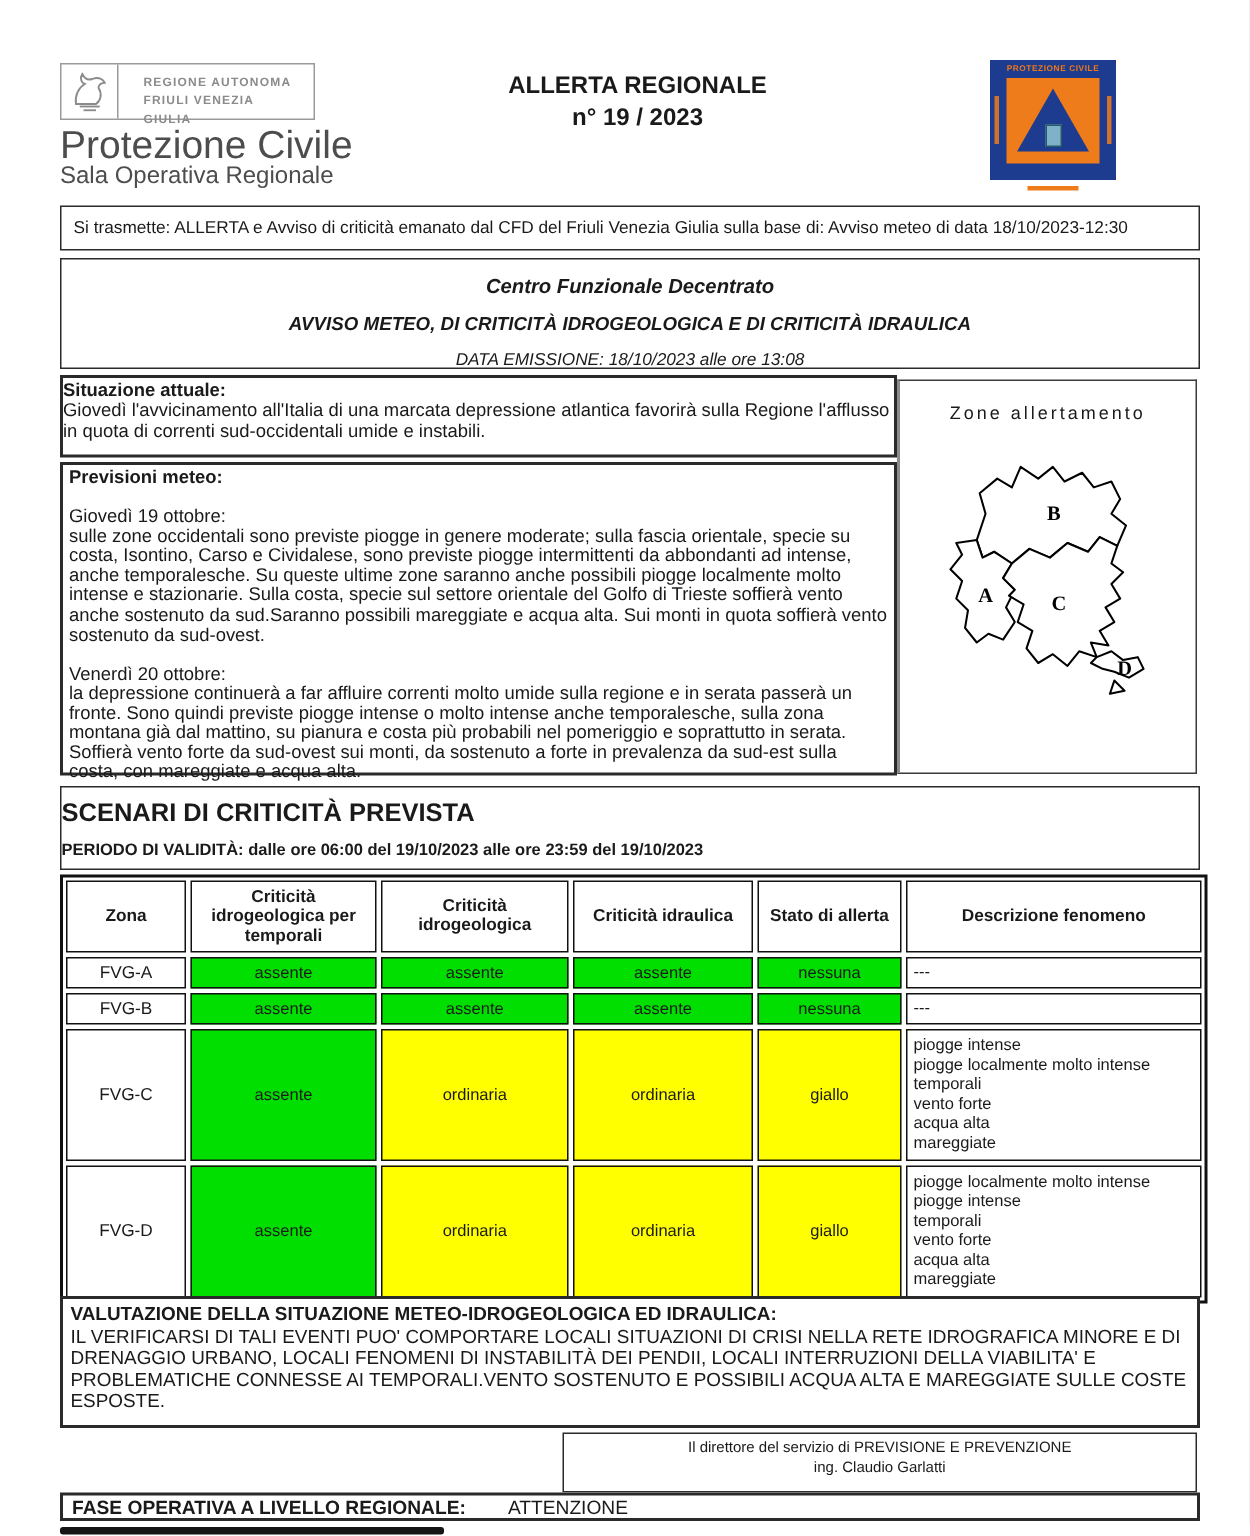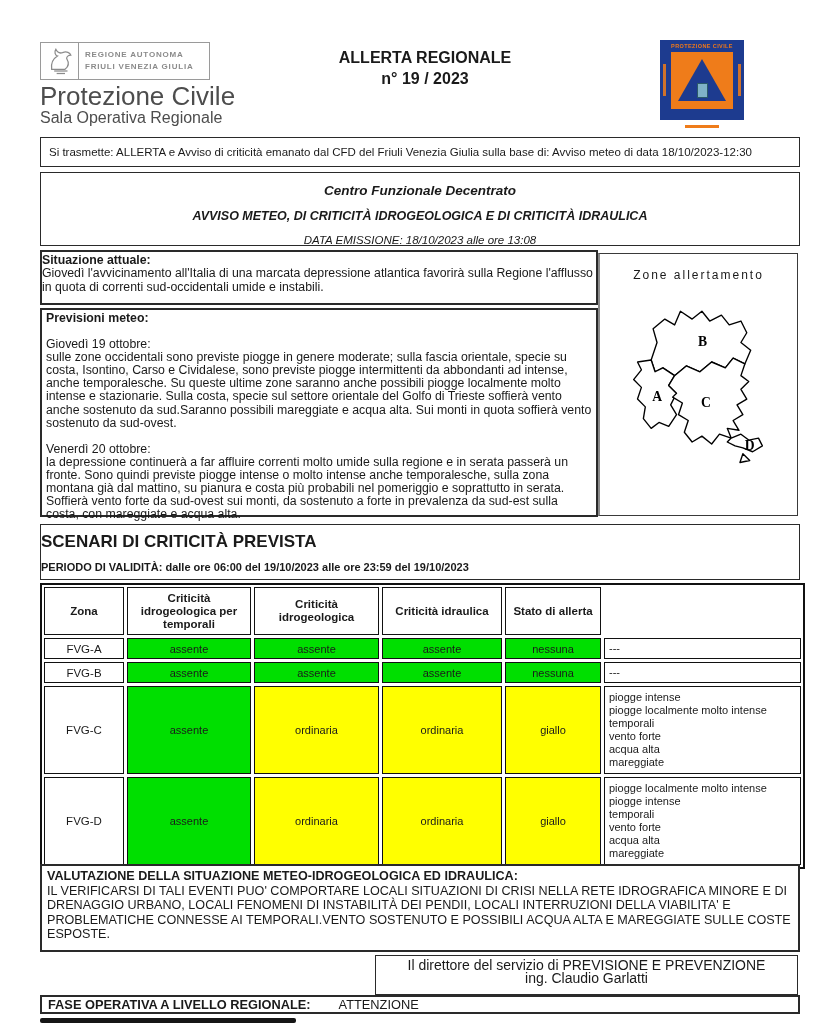--- a/index.html
+++ b/index.html
@@ -6,21 +6,21 @@
   .page{
     position:relative;width:833px;height:1024px;background:#ffffff;
     font-family:"Liberation Sans", sans-serif;color:#1a1a1a;overflow:hidden;
     margin:0 auto;
   }
   .abs{position:absolute;box-sizing:border-box;}
   .box{border:2px solid #2a2a2a;background:#fff;}
   .thinbox{border:1px solid #2a2a2a;background:#fff;}
 
   
-  .logo-frame{left:40px;top:42px;width:170px;height:38px;border:1px solid #9a9a9a;display:flex;}
+  .logo-frame{left:40px;top:42px;width:170px;height:38px;border:1px solid #9a9a9a;display:flex;gap:11px;}
   .eagle-cell{width:37px;border-right:1px solid #9a9a9a;display:flex;align-items:center;justify-content:center;}
   .region-text{padding:6px 6px;font-size:8px;font-weight:bold;color:#8b8b8b;letter-spacing:.8px;line-height:1.55;}
   .org-name{left:40px;top:81px;font-size:26px;color:#4d4d4d;}
   .org-sub{left:40px;top:109px;font-size:16px;color:#4d4d4d;}
   .alert-title{left:17px;right:0;top:48px;text-align:center;font-weight:bold;font-size:16px;line-height:1.3;}
 
   .pc-logo{left:660px;top:40px;width:84px;height:80px;background:#1d3b8f;}
   .pc-logo .top-label{color:#f07818;font-size:5.5px;font-weight:bold;text-align:center;letter-spacing:.4px;padding-top:3px;}
   .pc-logo .orange-sq{position:absolute;left:11px;top:12px;width:62px;height:57px;background:#ef7c1a;}
   .pc-logo .tri{position:absolute;left:7px;top:7px;width:0;height:0;border-left:24px solid transparent;border-right:24px solid transparent;border-bottom:42px solid #1d3b8f;}
@@ -64,21 +64,21 @@
   .r-small .cell{height:21px;}
   .r-big .cell{height:88px;}
   .cell.desc{justify-content:flex-start;text-align:left;padding:2px 4px;white-space:pre-line;line-height:13px;}
   .cell.zlabel{font-size:11.5px;}
 
   
   .valutazione{left:40px;top:864px;width:760px;height:88px;padding:3px 5px;font-size:12.6px;line-height:14.6px;}
   .valutazione .vt{font-weight:bold;}
 
   
-  .signature{left:375px;top:955px;width:423px;height:40px;text-align:center;font-size:14px;line-height:13px;padding-top:3px;}
+  .signature{left:375px;top:955px;width:423px;height:40px;text-align:center;font-size:10px;line-height:13px;padding-top:3px;}
 
   
   .fase{left:40px;top:995px;width:760px;height:19px;display:flex;align-items:flex-end;padding:0 6px;font-size:12.8px;}
   .fase .fl{font-weight:bold;}
   .fase .fv{margin-left:28px;}
 
   .cutbar{left:40px;top:1018px;width:256px;height:5px;background:#151515;border-radius:2px;}
 </style>
 </head>
 <body>
@@ -164,20 +164,21 @@
     <div class="t2">PERIODO DI VALIDITÀ: dalle ore 06:00 del 19/10/2023 alle ore 23:59 del 19/10/2023</div>
   </div>
 
   <div class="abs tbl">
     <div class="trow hrow">
       <div class="cell cz">Zona</div>
       <div class="cell c1">Criticità idrogeologica per temporali</div>
       <div class="cell c2">Criticità idrogeologica</div>
       <div class="cell c3">Criticità idraulica</div>
       <div class="cell c4">Stato di allerta</div>
+      <div class="cell cd">Descrizione fenomeno</div>
     </div>
 
     <div class="trow r-small">
       <div class="cell cz zlabel">FVG-A</div>
       <div class="cell c1" style="background-color: rgb(0, 223, 0);">assente</div>
       <div class="cell c2" style="background-color: rgb(0, 223, 0);">assente</div>
       <div class="cell c3" style="background-color: rgb(0, 223, 0);">assente</div>
       <div class="cell c4" style="background-color: rgb(0, 223, 0);">nessuna</div>
       <div class="cell cd desc">---</div>
     </div>

